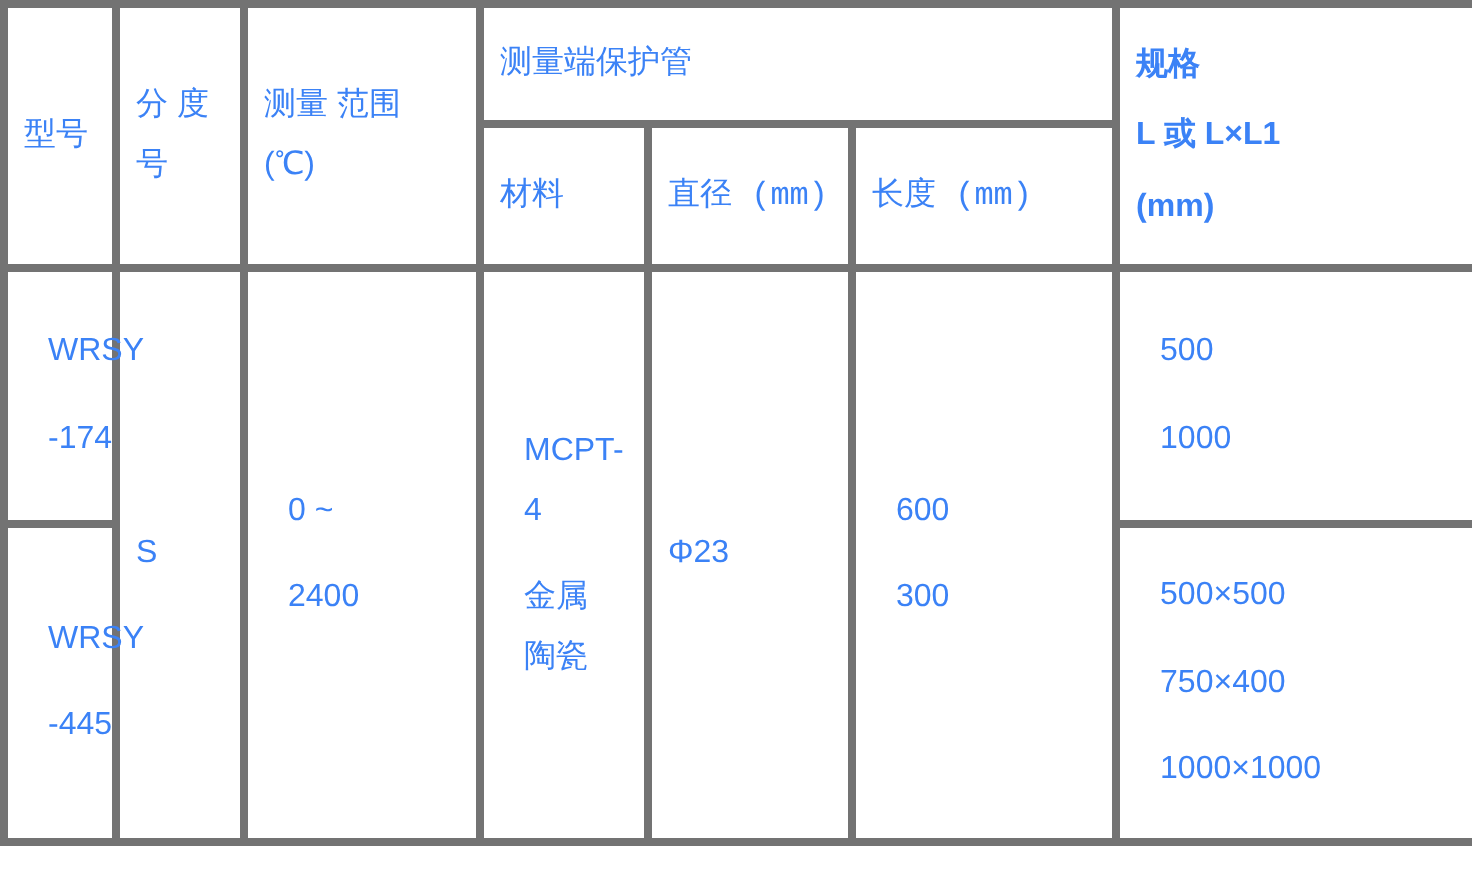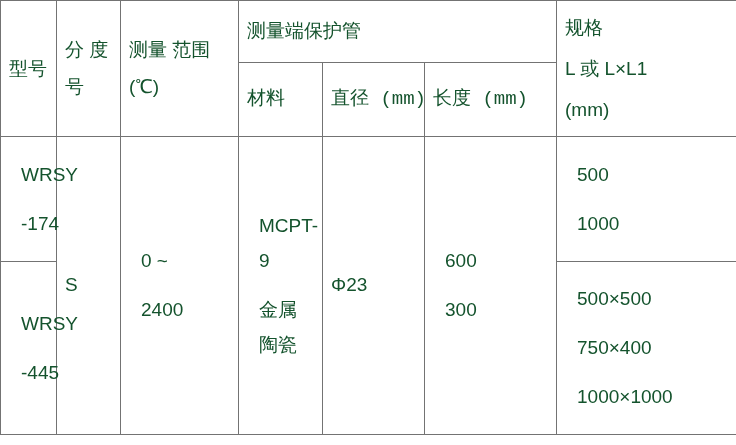--- a/index.html
+++ b/index.html
@@ -13,28 +13,28 @@
     font-family: "Liberation Sans", sans-serif;
     color: #1a1a1a;
     overflow: hidden;
   }
   .spec-table {
     width: 736px;
     border-collapse: collapse;
     table-layout: fixed;
   }
   .spec-table td, .spec-table th {
-    border: 1px solid #737373;
+    border: 4px solid #737373;
     vertical-align: middle;
     font-weight: normal;
-    font-size: 19px;
+    font-size: 16px;
     line-height: 1.9;
     padding: 6px 8px;
     text-align: left;
-    color: #14532d;
+    color: #3b82f6;
   }
   
   col.c-model   { width: 56px; }
   col.c-grad    { width: 64px; }
   col.c-range   { width: 118px; }
   col.c-mat     { width: 84px; }
   col.c-dia     { width: 102px; }
   col.c-len     { width: 132px; }
   col.c-spec    { width: 180px; }
 
@@ -50,21 +50,21 @@
     line-height: 1.85;
   }
   .row-mid td { height: 112px; }
   .row-bot td { height: 135px; }
   .nowrap { white-space: nowrap; }
   .grp-title {
     vertical-align: top;
     padding-top: 10px;
   }
   .top-align { vertical-align: top; padding-top: 8px; }
-  .spec-head p { margin: 0; padding: 2px 0; line-height: 1.95; }
+  .spec-head p { margin: 0; padding: 2px 0; line-height: 1.95; font-weight: bold; }
 </style>
 </head>
 <body>
 
 <table class="spec-table">
   <colgroup>
     <col class="c-model">
     <col class="c-grad">
     <col class="c-range">
     <col class="c-mat">
@@ -95,21 +95,21 @@
       <td class="cell-lines">
         <p>WRSY</p>
         <p>-174</p>
       </td>
       <td rowspan="2">S</td>
       <td rowspan="2" class="cell-lines">
         <p>0 ~</p>
         <p>2400</p>
       </td>
       <td rowspan="2" class="cell-lines">
-        <p>MCPT-9</p>
+        <p>MCPT-4</p>
         <p>金属陶瓷</p>
       </td>
       <td rowspan="2">Φ23</td>
       <td rowspan="2" class="cell-lines">
         <p>600</p>
         <p>300</p>
       </td>
       <td class="cell-lines">
         <p>500</p>
         <p>1000</p>

